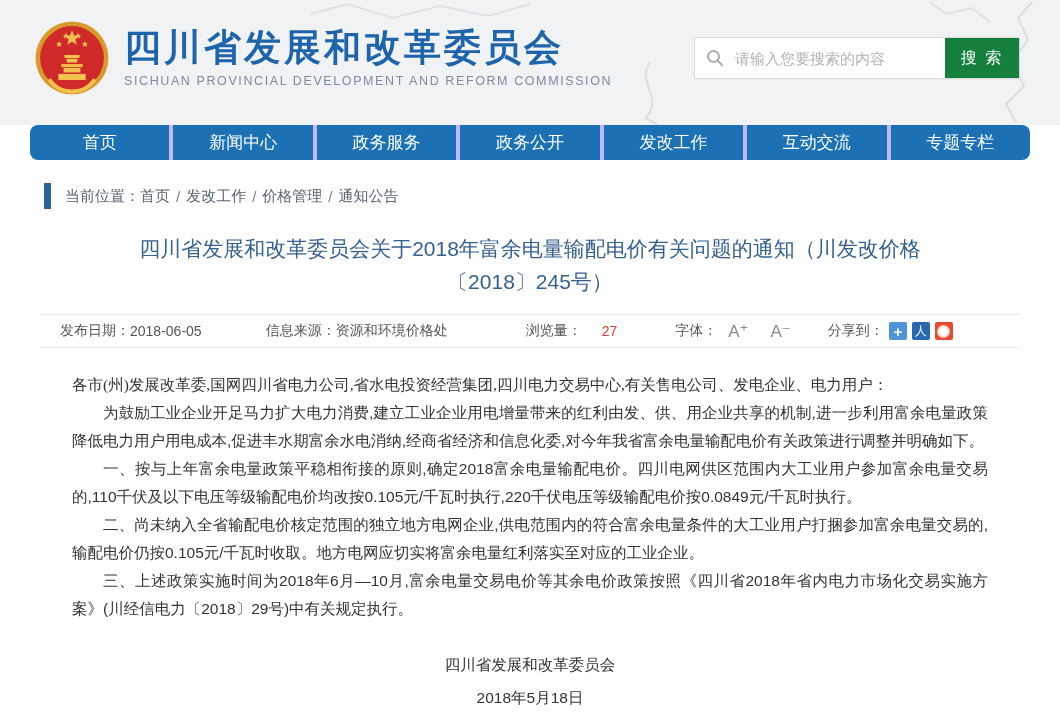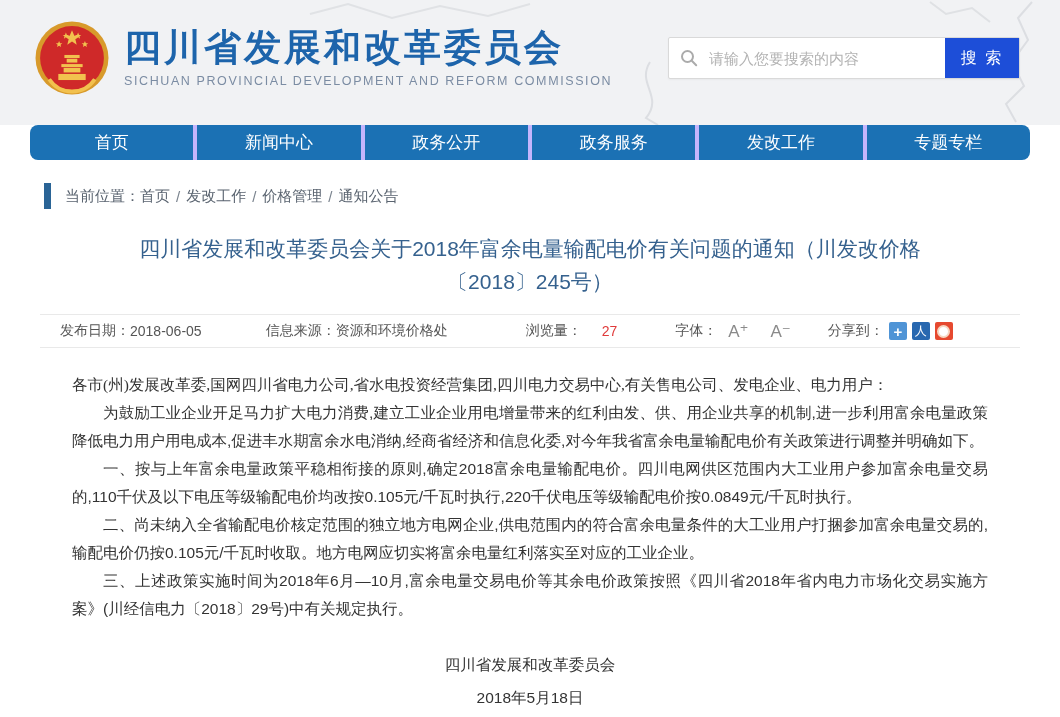--- a/index.html
+++ b/index.html
@@ -37,37 +37,37 @@
     color: #1d64ab; font-size: 37px; font-weight: bold;
     letter-spacing: 3px; line-height: 1.1; white-space: nowrap;
   }
   .brand-en {
     color: #7b8ca3; font-size: 12.5px; letter-spacing: 1.6px;
     margin-top: 6px; white-space: nowrap;
   }
 
   .search-box {
     position: absolute; right: 40px; top: 37px;
-    width: 352px; height: 42px;
+    width: 326px; height: 42px;
     display: flex; background: #ffffff;
     border: 1px solid #d9d9d9; border-radius: 2px;
     box-shadow: 0 1px 2px rgba(0,0,0,0.04);
   }
   .search-icon-wrap {
     width: 40px; display: flex; align-items: center; justify-content: center;
   }
   .search-input {
     flex: 1; border: none; outline: none; font-size: 15px;
     color: #444; background: transparent; padding: 0;
     font-family: "Liberation Sans", "DejaVu Sans", sans-serif;
   }
   .search-input::placeholder { color: #b3b3b3; }
   .search-button {
     width: 74px; border: none; cursor: pointer;
-    background: #1d4ed8; color: #ffffff; font-size: 16px;
+    background: #15803d; color: #ffffff; font-size: 16px;
     letter-spacing: 2px;
     font-family: "Liberation Sans", "DejaVu Sans", sans-serif;
   }
 
   
   .main-nav {
     margin: 0 30px; height: 35px; width: 1000px;
     background: #1b71b4; border-radius: 8px;
     display: flex; align-items: stretch;
   }
@@ -183,23 +183,24 @@
       </svg>
     </span>
     <input class="search-input" type="text" placeholder="请输入您要搜索的内容" style="">
     <button class="search-button">搜 索</button>
   </div>
 </div>
 
 <nav class="main-nav">
   <div class="nav-item">首页</div>
   <div class="nav-item">新闻中心</div>
+  <div class="nav-item">政务服务</div>
   <div class="nav-item">政务公开</div>
-  <div class="nav-item">政务服务</div>
   <div class="nav-item">发改工作</div>
+  <div class="nav-item">互动交流</div>
   <div class="nav-item">专题专栏</div>
 </nav>
 
 <div class="breadcrumb">
   <span class="breadcrumb-marker"></span>
   <span>当前位置：</span>
   <span class="crumb">首页</span>
   <span class="crumb-sep">/</span>
   <span class="crumb">发改工作</span>
   <span class="crumb-sep">/</span>

